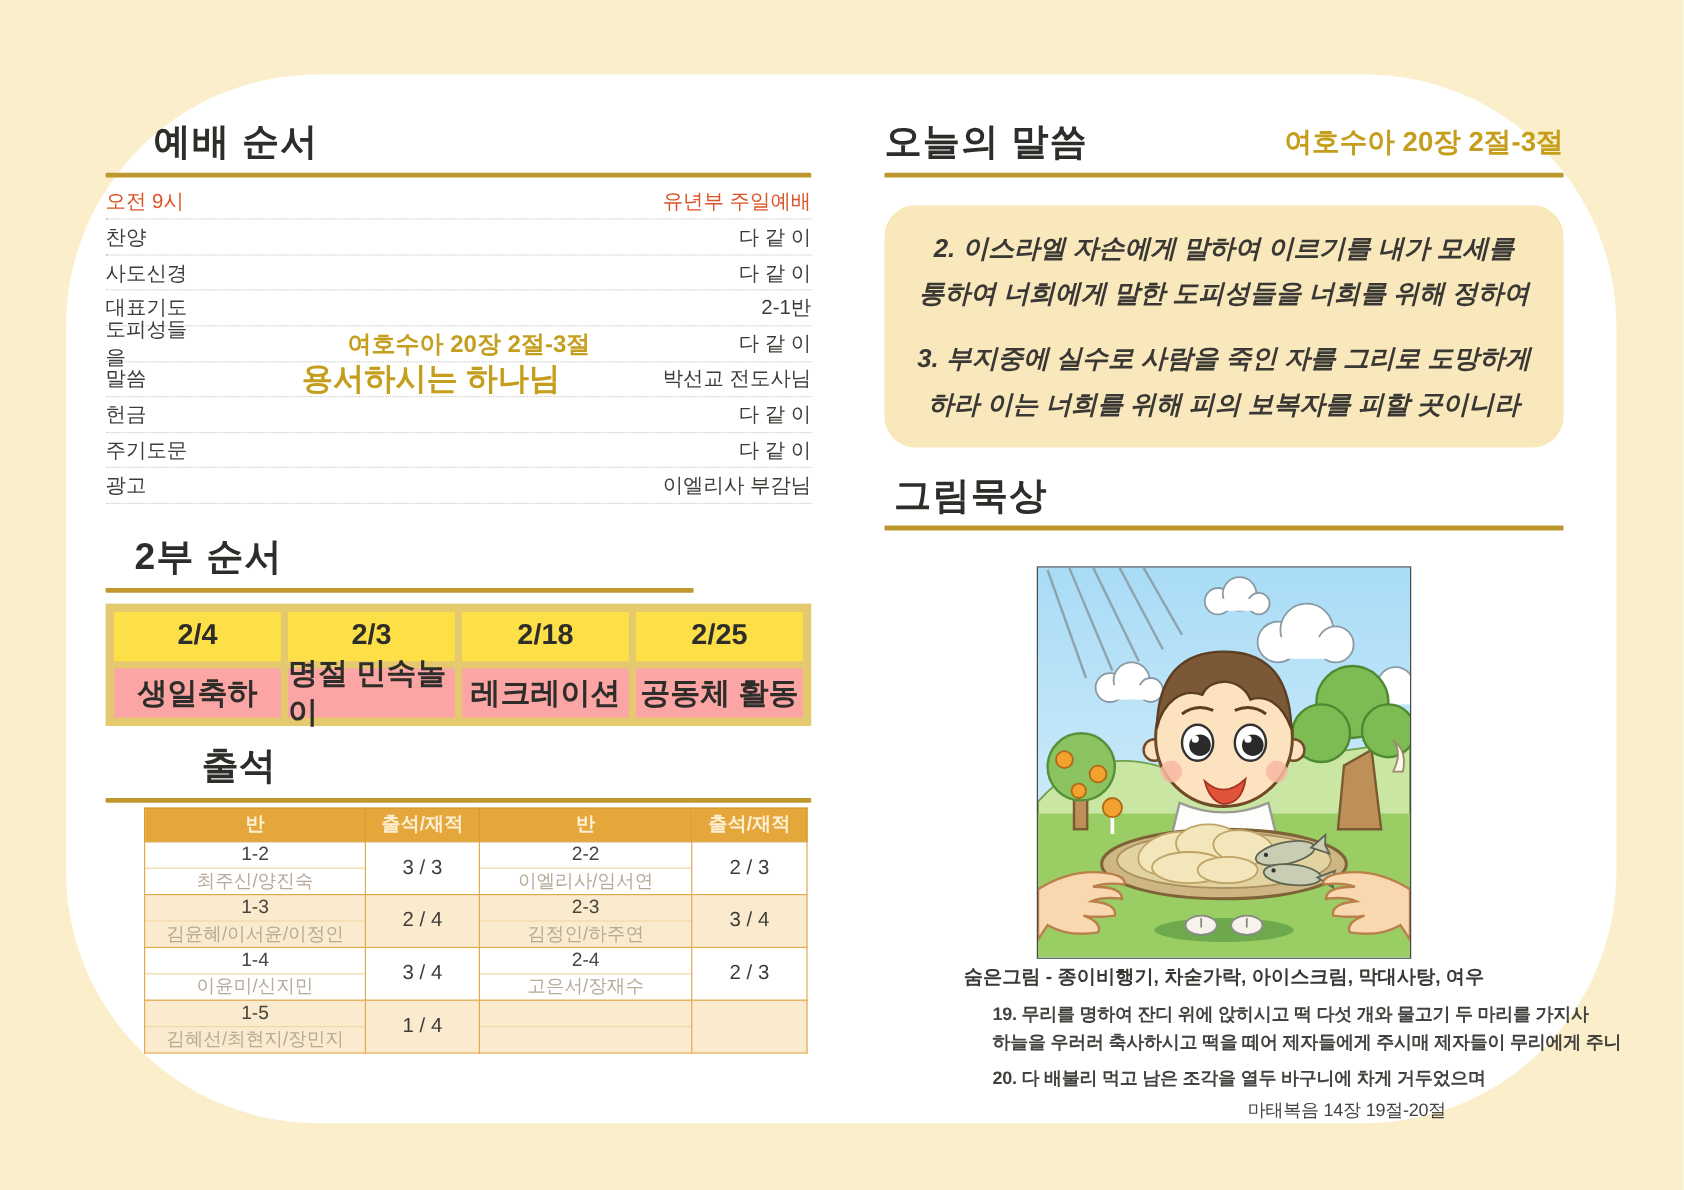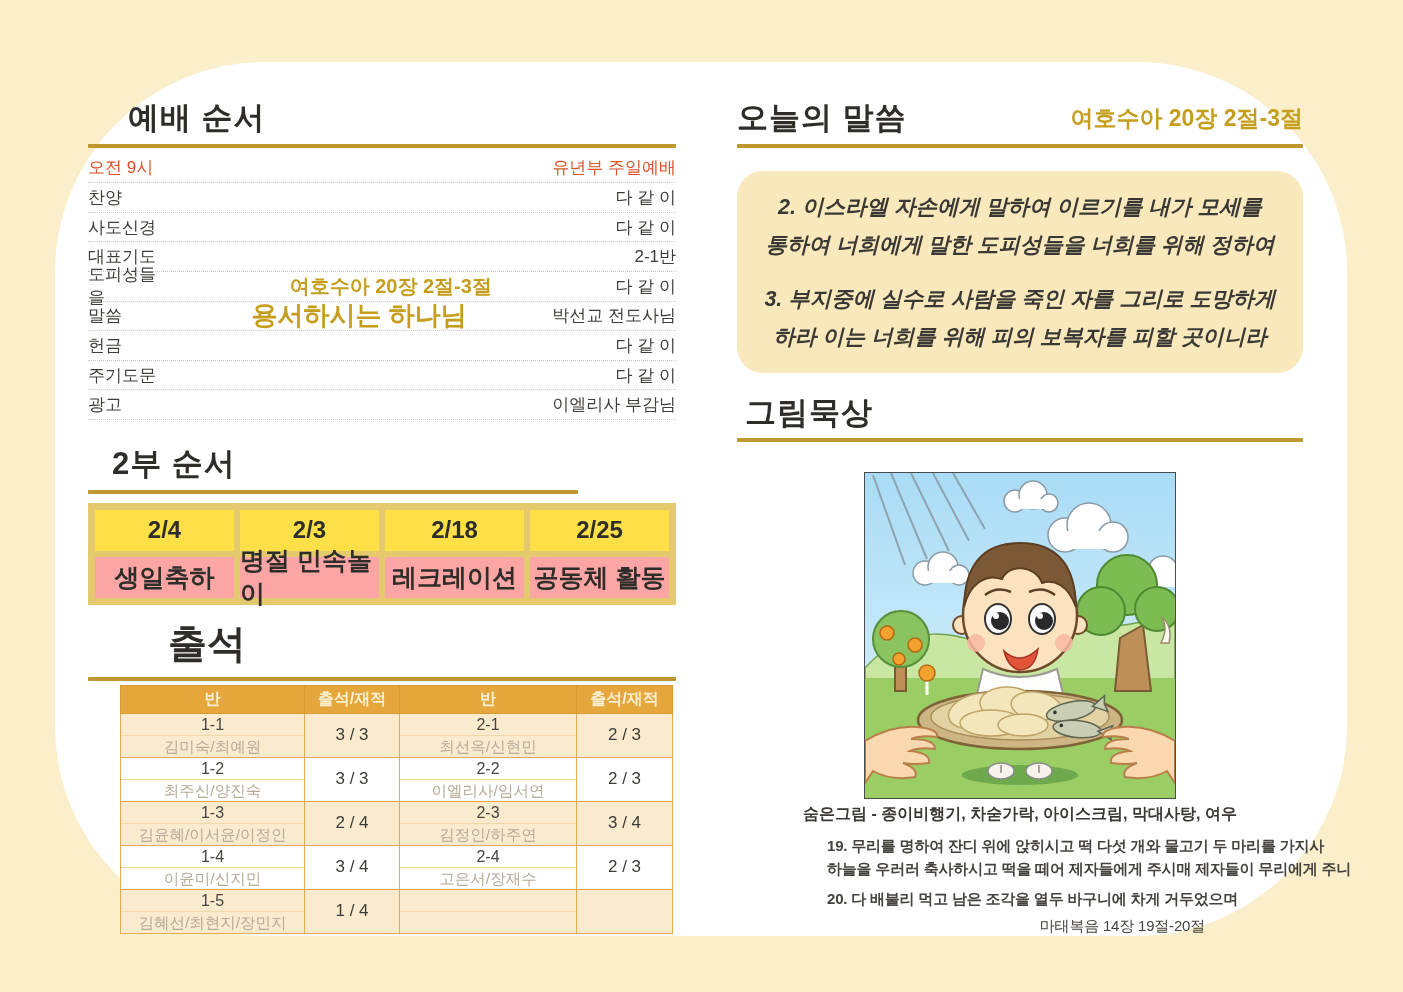--- a/index.html
+++ b/index.html
@@ -41,21 +41,21 @@
   .sched{
     margin-top:9px;background:#E5C96F;padding:7px;
     display:grid;grid-template-columns:repeat(4,1fr);grid-template-rows:41px 41px;gap:6px;
   }
   .sdate{background:#fde047;display:flex;align-items:center;justify-content:center;
     font-size:24px;font-weight:bold;color:#2F2D2A;}
   .sact{background:#fca5a5;display:flex;align-items:center;justify-content:center;
     font-size:25px;font-weight:bold;color:#2F2D2A;}
 
   .att-title{margin:12px 0 6px 80px;width:120px;text-align-last:justify;
-    font-size:39px;font-weight:bold;color:#2F2D2A;}
+    font-size:31px;font-weight:bold;color:#2F2D2A;}
 
   
   table.att{border-collapse:collapse;margin:4px 0 0 32px;width:552px;table-layout:fixed;}
   table.att th{
     background:#E5A73B;color:#FCEFD2;font-size:16px;font-weight:bold;
     height:25px;border:1px solid #D89A34;
   }
   table.att td{border:1px solid #E3A94F;padding:0;text-align:center;}
   table.att .c1{width:184px;} table.att .c2{width:95px;}
   table.att .c3{width:177px;} table.att .c4{width:96px;}
@@ -173,32 +173,20 @@
       </colgroup>
     <thead>
       <tr>
         <th>반</th>
         <th>출석/재적</th>
         <th>반</th>
         <th>출석/재적</th>
       </tr>
     </thead>
     <tbody>
-      <tr class="odd">
-        <td>
-            <div class="cnum">1-1</div>
-            <div class="tch">김미숙/최예원</div>
-          </td>
-        <td class="score">3 / 3</td>
-        <td>
-            <div class="cnum">2-1</div>
-            <div class="tch">최선옥/신현민</div>
-          </td>
-        <td class="score">2 / 3</td>
-      </tr>
       <tr class="even">
         <td>
             <div class="cnum">1-2</div>
             <div class="tch">최주신/양진숙</div>
           </td>
         <td class="score">3 / 3</td>
         <td>
             <div class="cnum">2-2</div>
             <div class="tch">이엘리사/임서연</div>
           </td>

